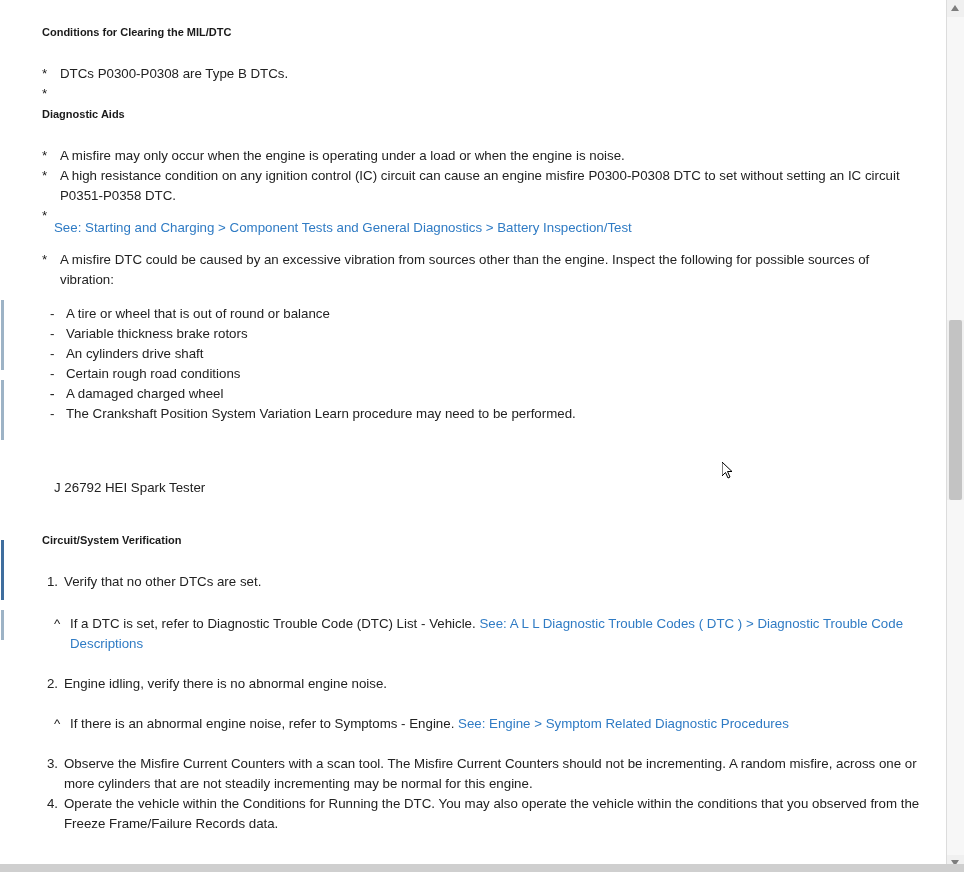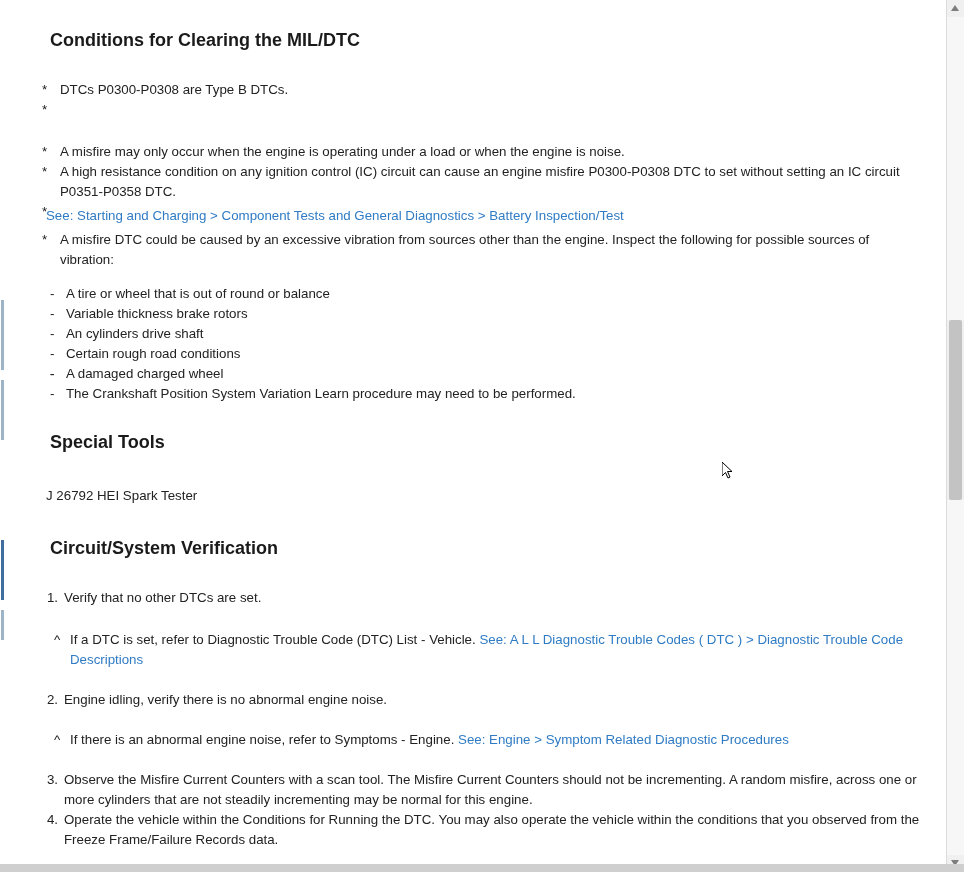--- a/index.html
+++ b/index.html
@@ -53,26 +53,26 @@
   .content {
     position: absolute;
     left: 28px;
     top: 0;
     width: 884px;
     color: #222;
     font-size: 13.3px;
     line-height: 20px;
   }
   h3.section {
-    font-size: 18px;
+    font-size: 11px;
     font-weight: bold;
-    margin: 8px;
+    margin: 0;
     color: #1a1a1a;
   }
-  .blk { margin: 4px; }
+  .blk { margin: 12px; }
   .spacer-22 { height: 22px; }
   .spacer-14 { height: 14px; }
   .star-item {
     position: relative;
     padding-left: 18px;
     margin: 0;
   }
   .star-item .star {
     position: absolute;
     left: 0;
@@ -208,20 +208,21 @@
       <p class="star-item">
         <span class="star">*</span>
         <span>DTCs P0300-P0308 are Type B DTCs.</span>
       </p>
       <p class="star-item">
         <span class="star">*</span>
       </p>
 
       <div class="spacer-20" style="height:20px"></div>
 
+      <h3 class="section">Diagnostic Aids</h3>
 
       <div class="spacer-22"></div>
 
       <p class="star-item">
         <span class="star">*</span>
         <span>A misfire may only occur when the engine is operating under a load or when the engine is noise.</span>
       </p>
       <p class="star-item">
         <span class="star">*</span>
         <span>A high resistance condition on any ignition control (IC) circuit can cause an engine misfire P0300-P0308 DTC to set without setting an IC circuit P0351-P0358 DTC.</span>
@@ -262,21 +263,20 @@
         <span class="dash">-</span>
         <span>A damaged charged wheel</span>
       </p>
       <p class="dash-item">
         <span class="dash">-</span>
         <span>The Crankshaft Position System Variation Learn procedure may need to be performed.</span>
       </p>
 
       <div class="spacer-20" style="height:20px"></div>
 
-      <h3 class="section">Special Tools</h3>
 
       <div class="spacer-22"></div>
 
       <p class="blk">J 26792 HEI Spark Tester</p>
 
       <div class="spacer-20" style="height:20px"></div>
 
       <h3 class="section">Circuit/System Verification</h3>
 
       <div class="spacer-22"></div>

